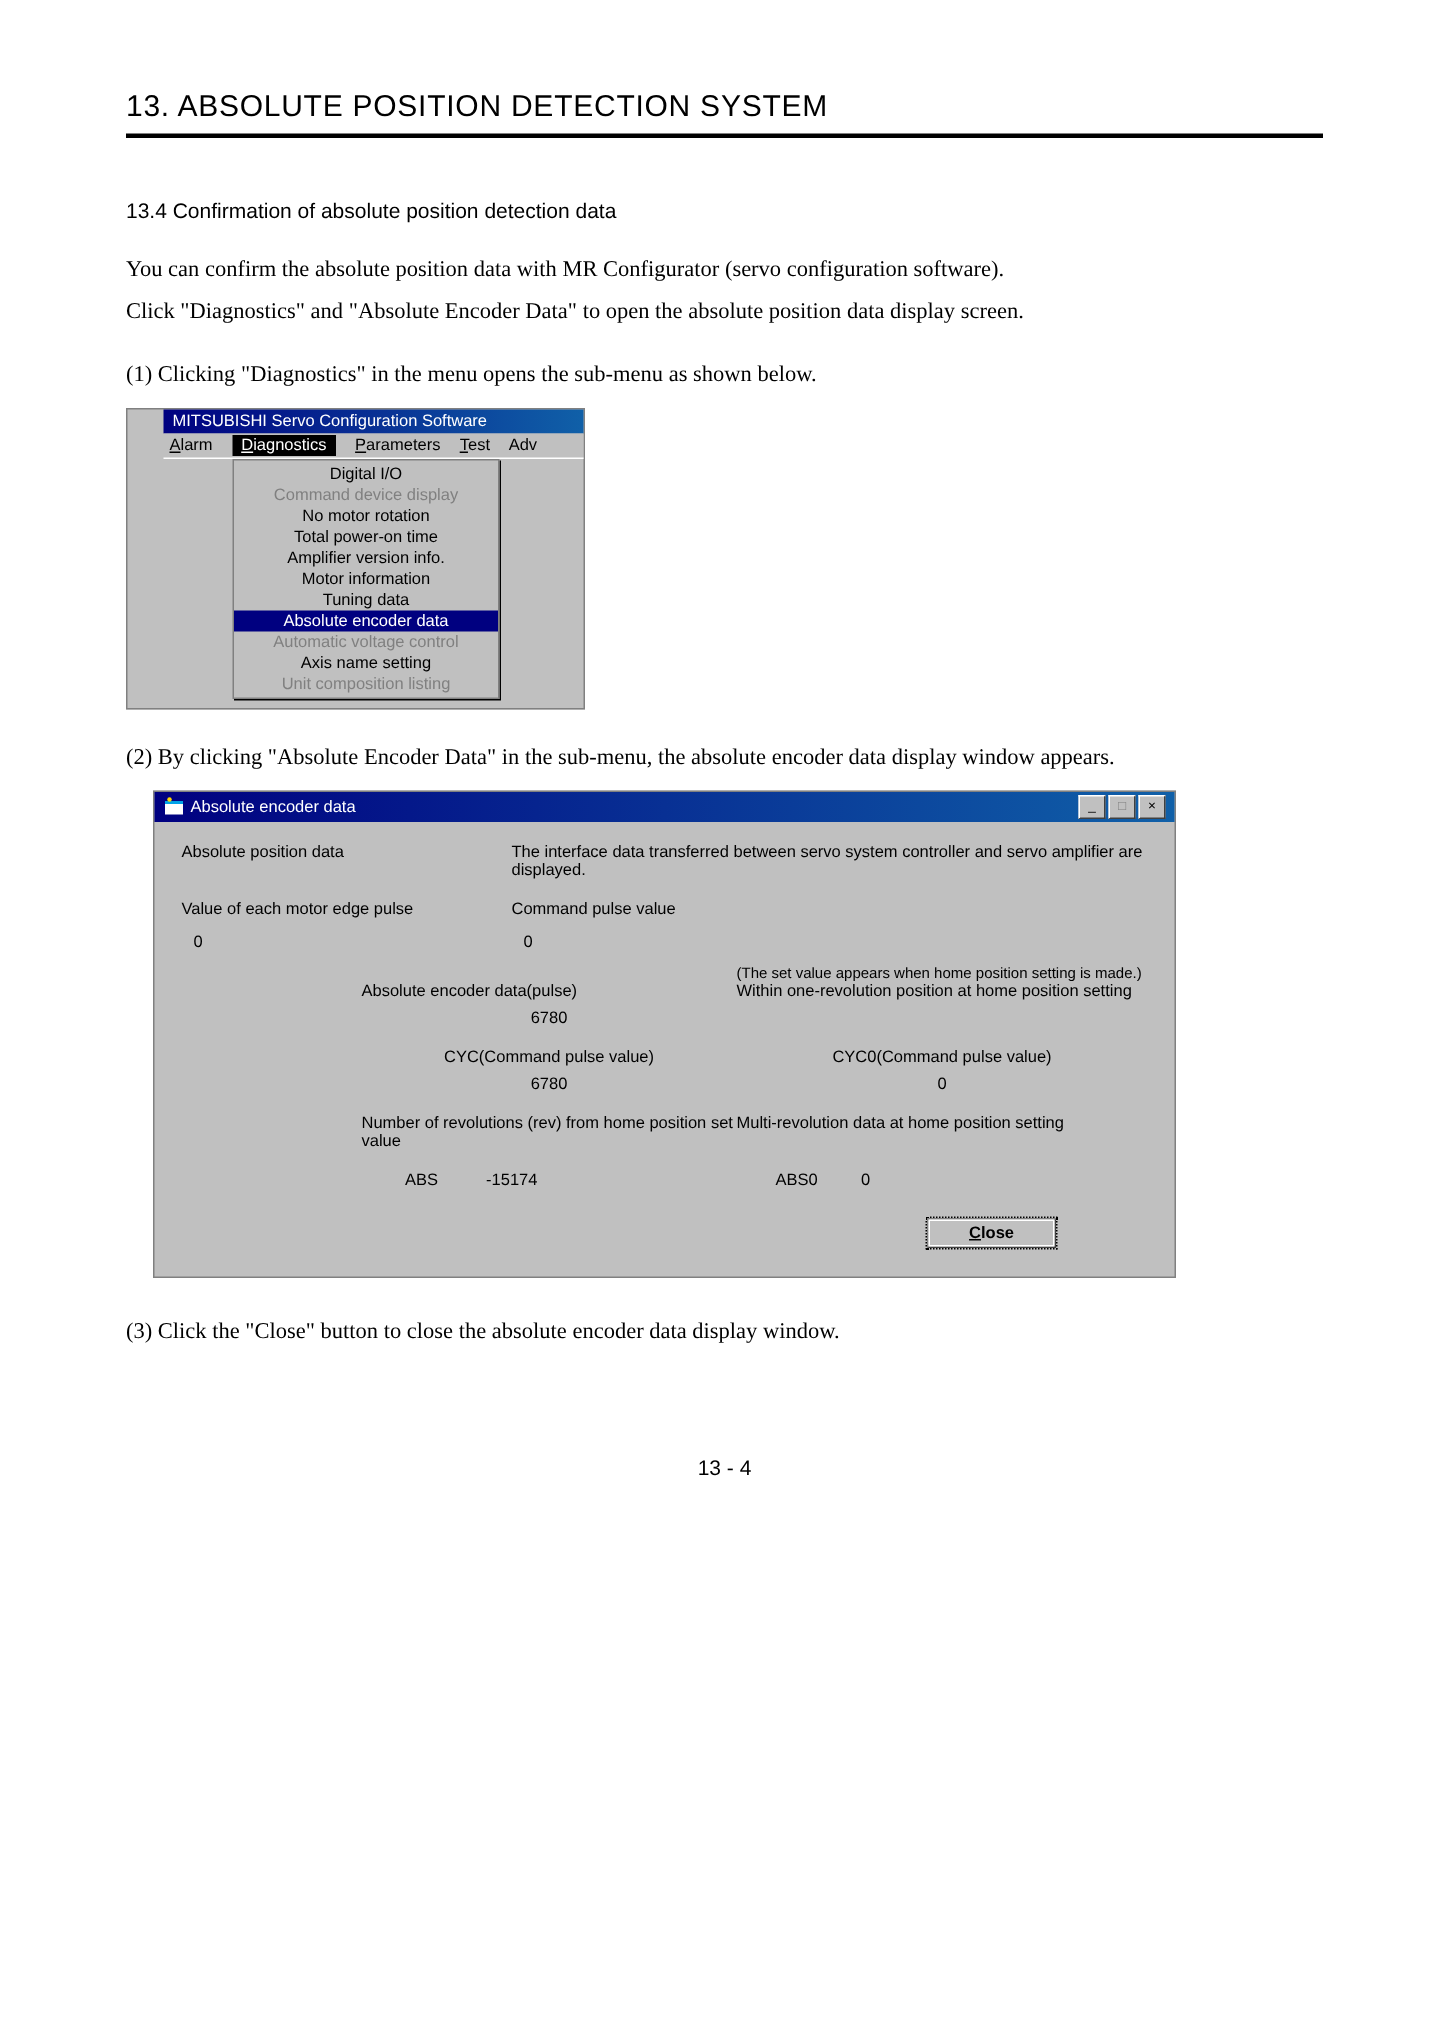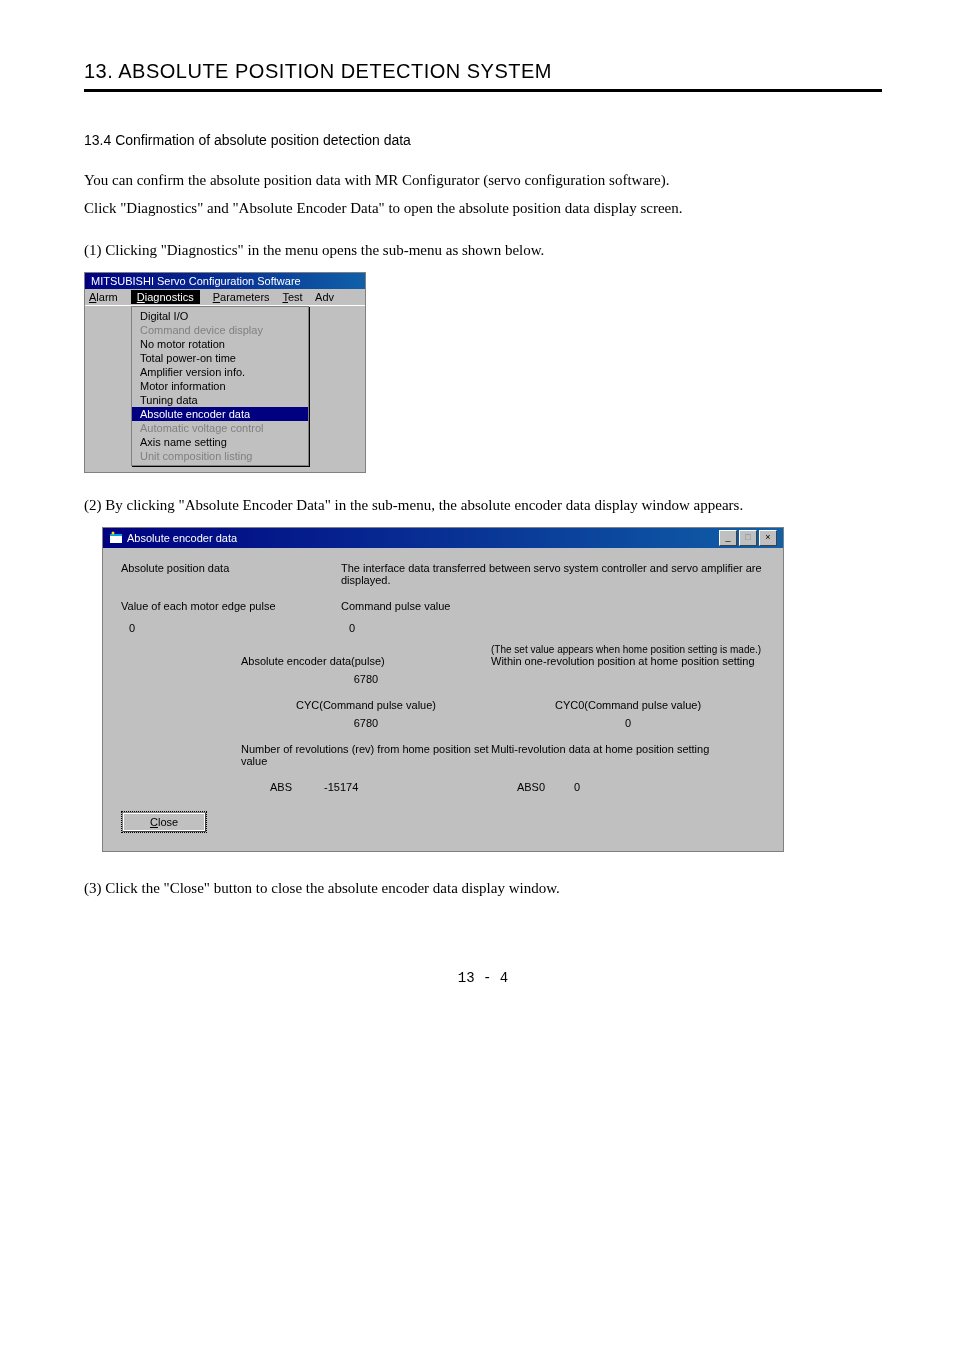--- a/index.html
+++ b/index.html
@@ -44,20 +44,21 @@
   }
 
   
   .ui-small {
     width: 280px;
     border: 1px solid #808080;
     font-family: "MS Sans Serif", Tahoma, Arial, sans-serif;
     font-size: 11px;
     background: #c0c0c0;
     margin: 4px 0 20px 0;
+    padding-left: 24px;
   }
   .ui-small .titlebar {
     background: linear-gradient(to right, #000080, #1060a8);
     color: #fff;
     padding: 2px 6px;
     font-size: 11px;
   }
   .ui-small .menubar {
     background: #c0c0c0;
     padding: 2px 4px;
@@ -72,20 +73,21 @@
     padding: 1px 6px;
   }
   .ui-small .menubar u { text-decoration: underline; }
   .ui-small .dropdown {
     margin: 0 0 6px 46px;
     width: 176px;
     background: #c0c0c0;
     border: 1px solid #808080;
     box-shadow: 1px 1px 0 #000;
     padding: 2px 0;
+    text-align: center;
   }
   .ui-small .dropdown .mi {
     padding: 1px 8px;
     white-space: nowrap;
   }
   .ui-small .dropdown .mi.disabled { color: #808080; }
   .ui-small .dropdown .mi.hilite {
     background: #000080;
     color: #fff;
   }
@@ -147,25 +149,25 @@
     display:inline-block;
     margin: 18px 0 0 0;
     padding: 4px 28px;
     background:#c0c0c0;
     border:1px dotted #000;
     outline:1px solid #fff;
     outline-offset:-3px;
     box-shadow: 1px 1px 0 #808080 inset, -1px -1px 0 #404040 inset;
     font-size:11px;
   }
-  .close-wrap { padding-right:60px; }
+  .close-wrap { text-align:right; padding-right:60px;font-weight:bold; }
 
   .page-num {
     text-align:center;
-    font-family: Liberation Mono, monospace;
+    font-family: Liberation Sans, sans-serif;
     font-size: 14px;
     margin-top: 70px;
   }
 </style>
 </head>
 <body>
 
 <div class="page">
 
   <div class="chapter-title">13. ABSOLUTE POSITION DETECTION SYSTEM</div>

